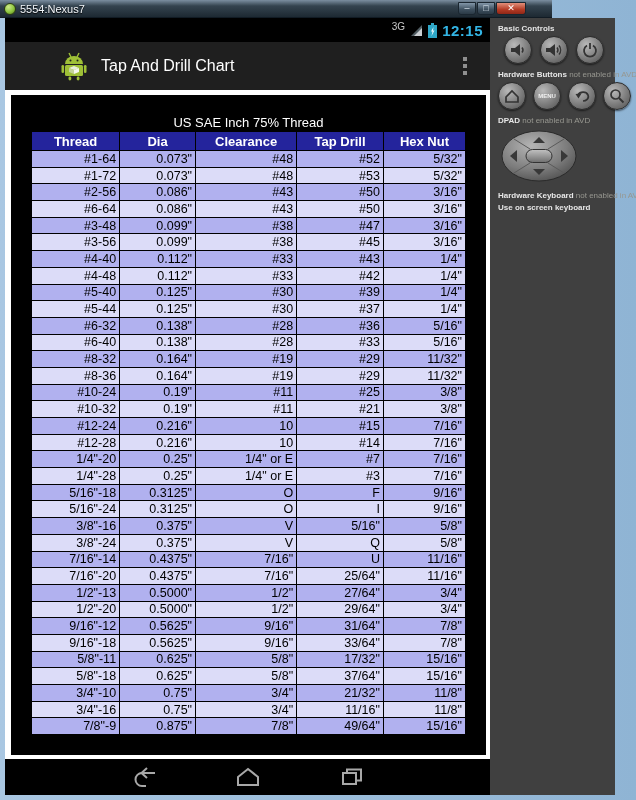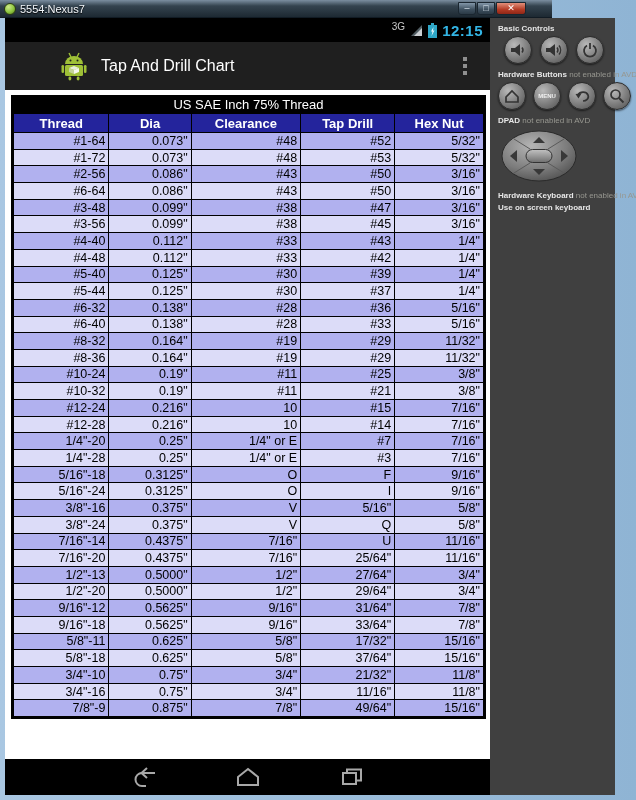--- a/index.html
+++ b/index.html
@@ -47,21 +47,21 @@
     display:flex; align-items:center;padding-left:40px; }
   .app-icon { margin-left:16px; flex:0 0 auto; }
   .app-title { color:#fff; font-size:16px; margin-left:14px; }
   .overflow-btn { position:absolute; right:18px; top:10px; width:14px; height:28px;
     display:flex; flex-direction:column; align-items:center; justify-content:center; gap:3px; cursor:pointer; }
   .overflow-btn i { width:4px; height:4px; background:#8f8f8f; display:block; }
 
   .content { position:absolute; left:0; top:72px; width:485px; height:669px; background:#fff; overflow:hidden; }
 
   
-  .table-wrap { margin:5px 4px 0 6px; background:#000; padding:2px; }
+  .table-wrap { margin:5px 4px 0 6px; background:#000; padding:20px; }
   .table-title { background:#000; color:#fff; font-size:13px; text-align:center; height:16px; line-height:16px; }
   table.drill { width:100%; border-collapse:collapse; table-layout:fixed; }
   table.drill th {
     background:#24249c; color:#fff; font-weight:bold; font-size:13px; height:19px;
     border:1px solid #000; text-align:center; padding:0 2px;
   }
   table.drill td {
     font-size:12.5px; color:#000; height:16.7px; border:1px solid #000;
     text-align:right; padding:0 3px 0 0; white-space:nowrap; overflow:hidden;
   }

